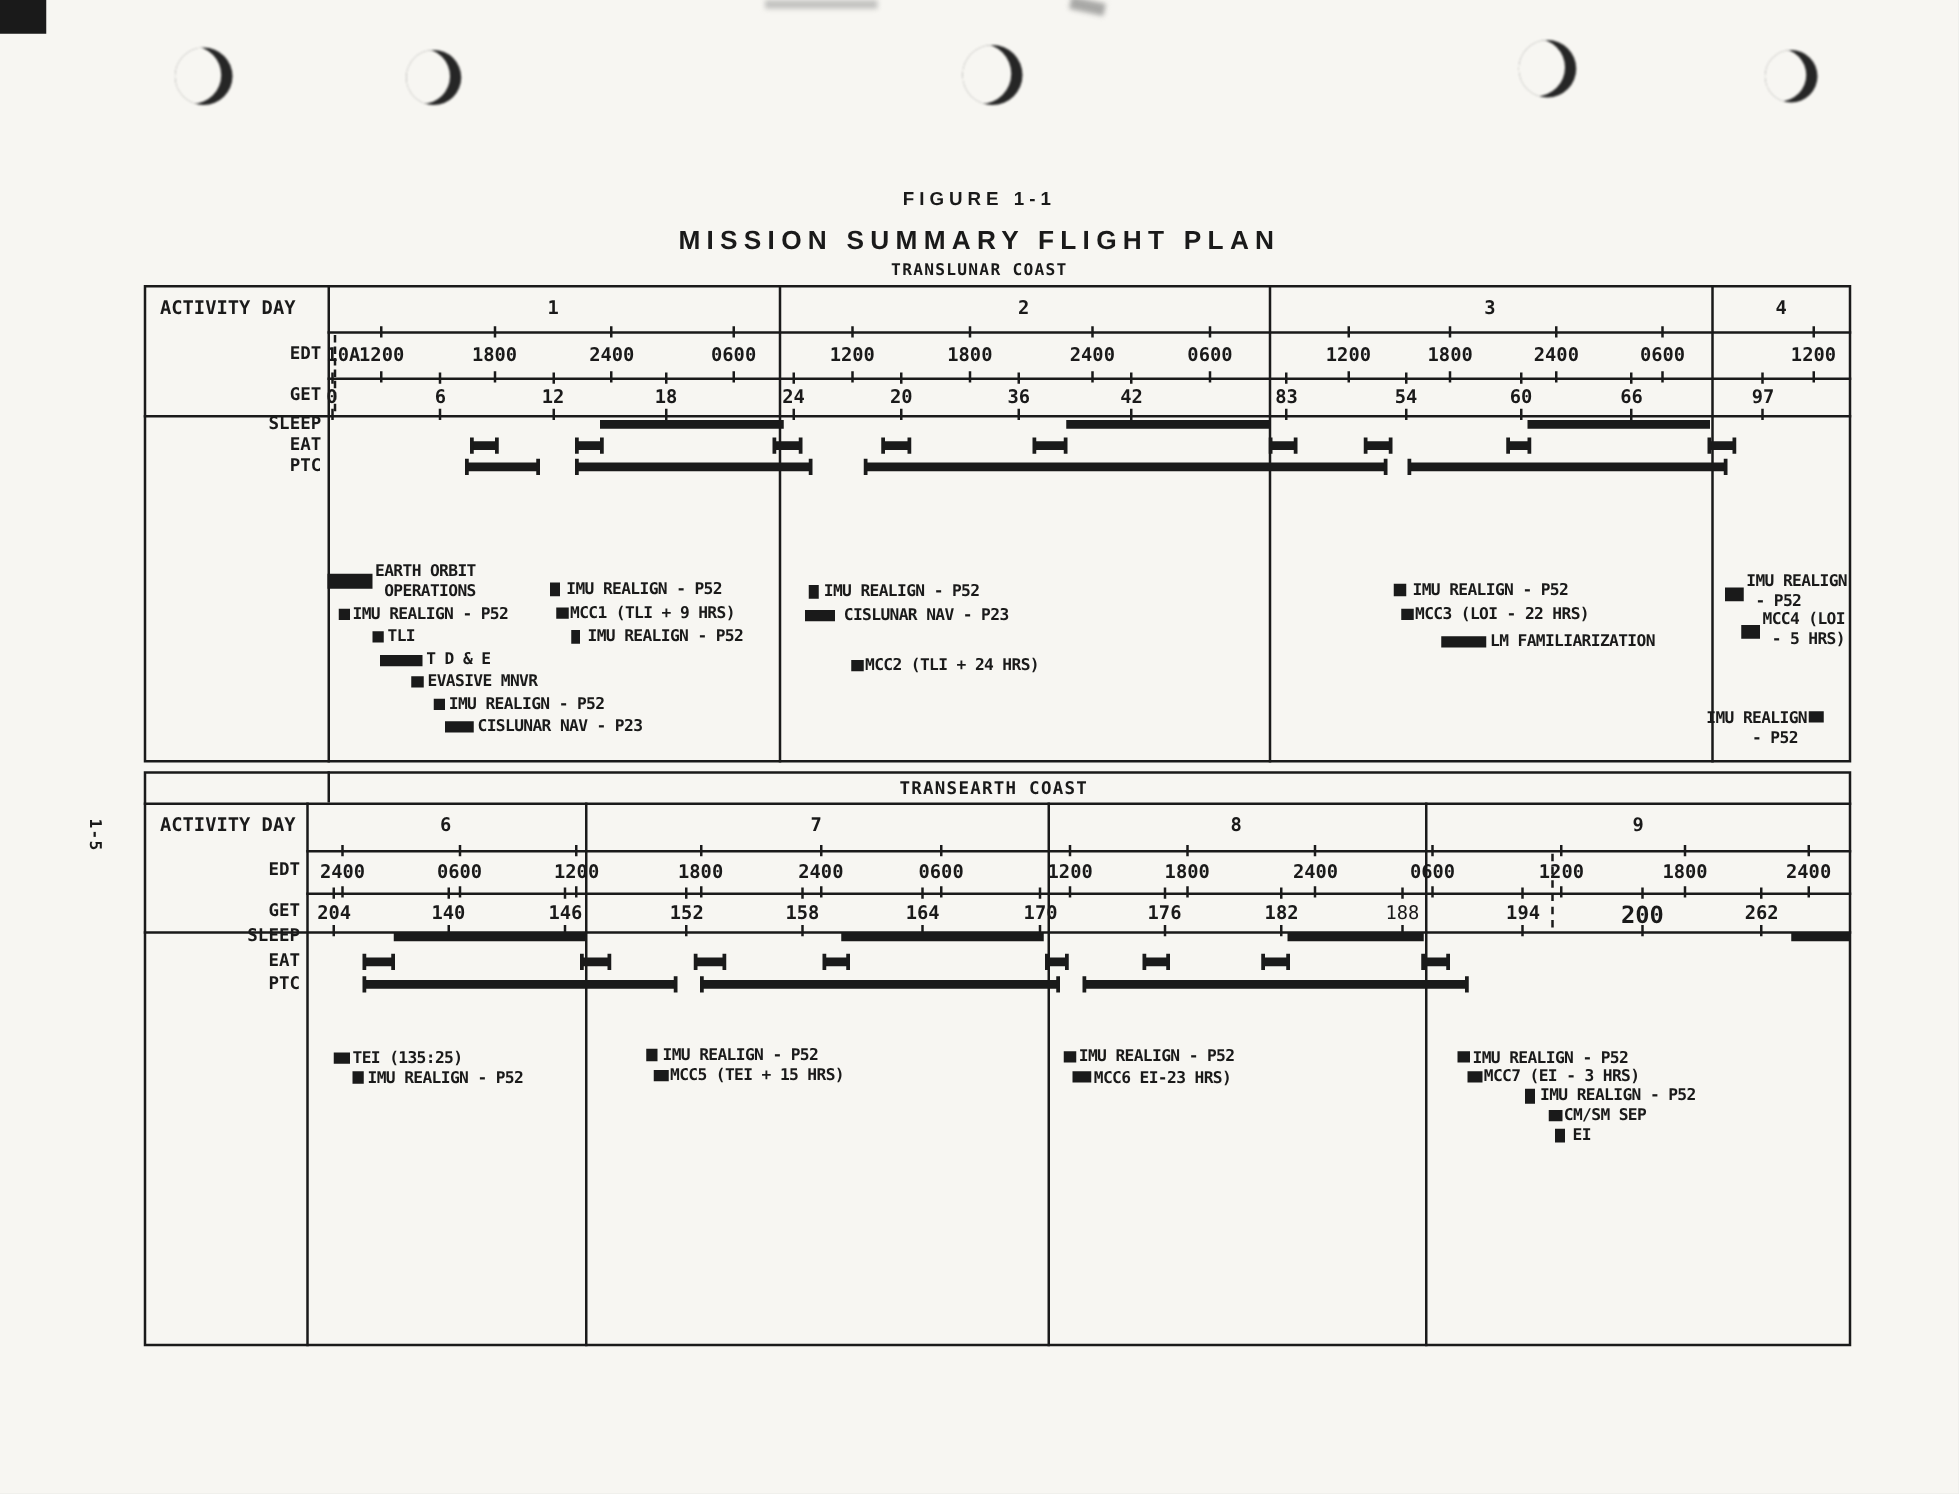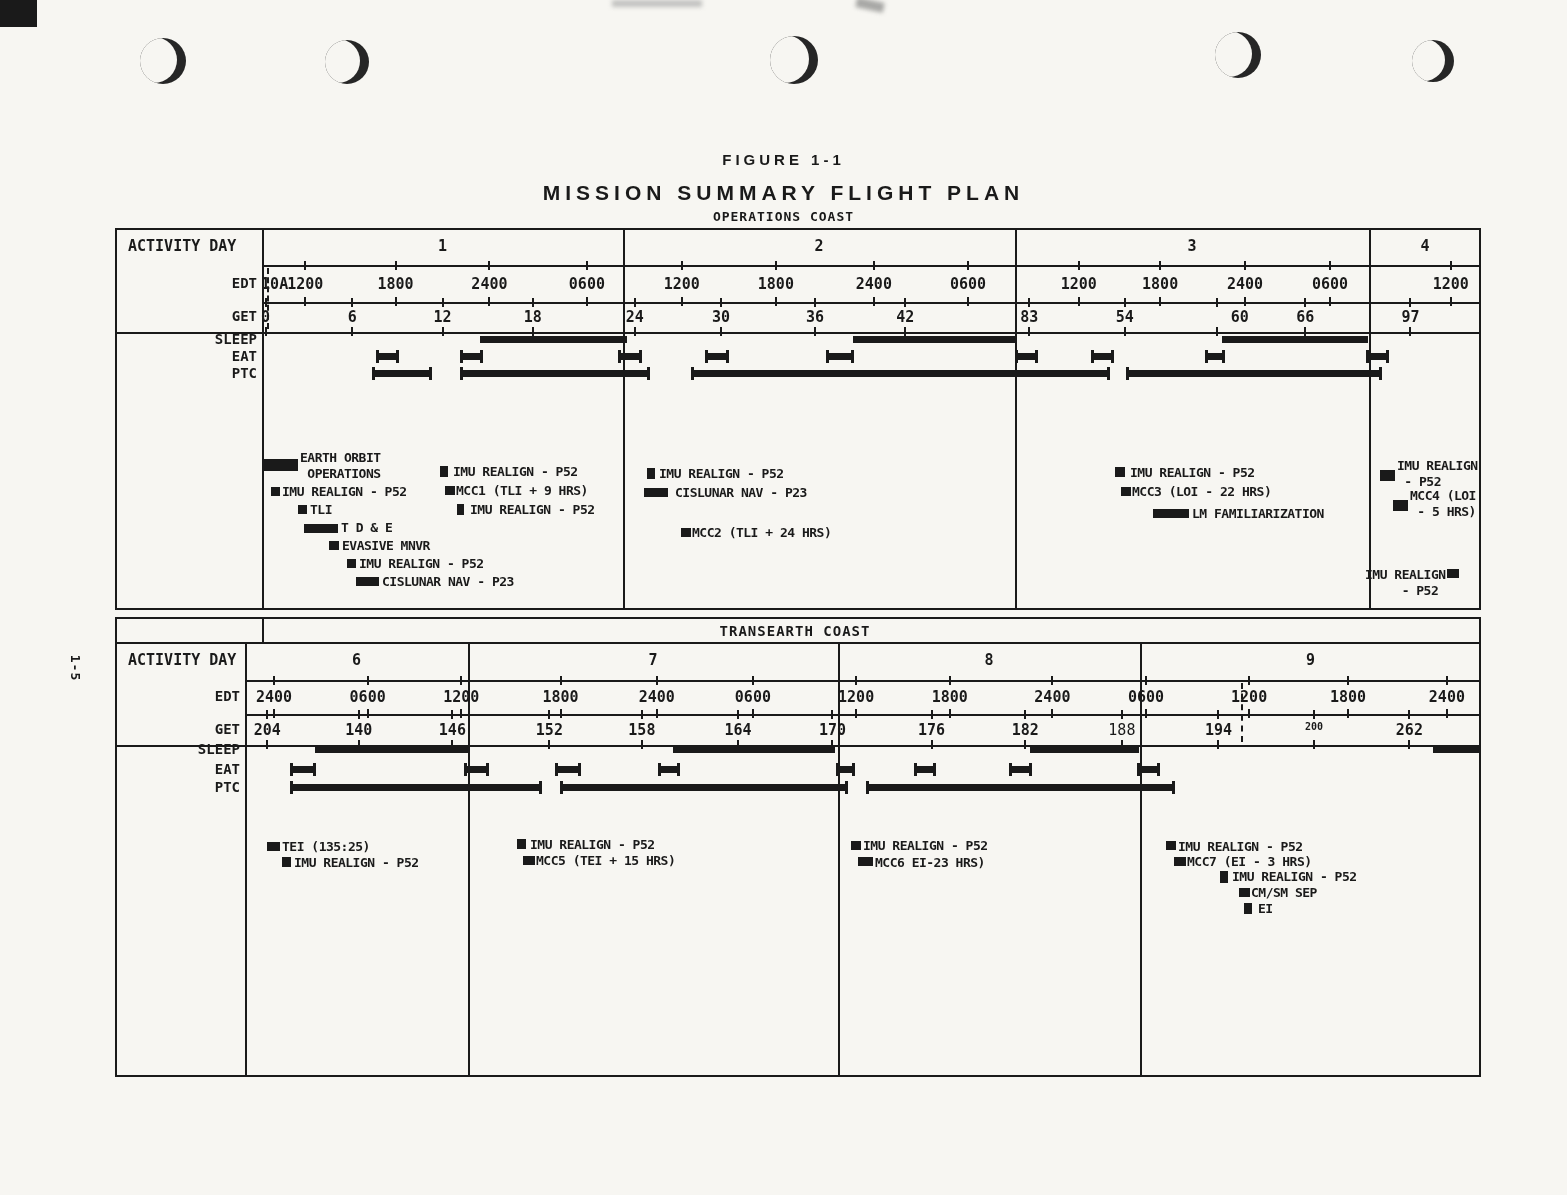--- a/index.html
+++ b/index.html
@@ -44,21 +44,21 @@
     </div>
   <div class="cres" style="left:1215px;top:32px;width:46px;height:46px;">
       <i></i>
     </div>
   <div class="cres" style="left:1412px;top:40px;width:42px;height:42px;">
       <i></i>
     </div>
 
   <div class="abs fig-label">FIGURE 1-1</div>
   <div class="abs main-title">MISSION SUMMARY FLIGHT PLAN</div>
-  <div class="abs sub-title">OPERATIONS COAST</div>
+  <div class="abs sub-title">TRANSLUNAR COAST</div>
   <div class="abs page-num">1-5</div>
 
 <div class="abs frame" style="left: 115px; top: 228px; width: 1366px; height: 382px;"></div>
     <div class="abs line" style="left: 262px; top: 265px; width: 1219px; height: 2px;"></div>
     <div class="abs line" style="left: 262px; top: 302px; width: 1219px; height: 2px;"></div>
     <div class="abs line" style="left: 115px; top: 332px; width: 1366px; height: 2px;"></div>
     <div class="abs line" style="left: 262px; top: 228px; width: 2px; height: 382px;"></div>
     <div class="abs line" style="left: 623px; top: 228px; width: 2px; height: 382px;"></div>
     <div class="abs line" style="left: 1015px; top: 228px; width: 2px; height: 382px;"></div>
     <div class="abs line" style="left: 1369px; top: 228px; width: 2px; height: 382px;"></div>
@@ -104,21 +104,21 @@
     <div class="abs line" style="left: 774.88px; top: 297px; width: 2px; height: 9px;"></div>
     <div class="abs" style="left: 873.88px; top: 274.5px; transform: translateX(-50%); font-weight: bold; font-size: 15px;">2400</div>
     <div class="abs line" style="left: 872.88px; top: 261px; width: 2px; height: 9px;"></div>
     <div class="abs line" style="left: 872.88px; top: 297px; width: 2px; height: 9px;"></div>
     <div class="abs" style="left: 967.96px; top: 274.5px; transform: translateX(-50%); font-weight: bold; font-size: 15px;">0600</div>
     <div class="abs line" style="left: 966.96px; top: 261px; width: 2px; height: 9px;"></div>
     <div class="abs line" style="left: 966.96px; top: 297px; width: 2px; height: 9px;"></div>
     <div class="abs" style="left: 634.76px; top: 308px; transform: translateX(-50%); font-weight: bold; font-size: 15px;">24</div>
     <div class="abs line" style="left: 633.76px; top: 298px; width: 2px; height: 9px;"></div>
     <div class="abs line" style="left: 633.76px; top: 327px; width: 2px; height: 9px;"></div>
-    <div class="abs" style="left: 721px; top: 308px; transform: translateX(-50%); font-weight: bold; font-size: 15px;">30</div>
+    <div class="abs" style="left: 721px; top: 308px; transform: translateX(-50%); font-weight: bold; font-size: 15px;">20</div>
     <div class="abs line" style="left: 720px; top: 298px; width: 2px; height: 9px;"></div>
     <div class="abs line" style="left: 720px; top: 327px; width: 2px; height: 9px;"></div>
     <div class="abs" style="left: 815.08px; top: 308px; transform: translateX(-50%); font-weight: bold; font-size: 15px;">36</div>
     <div class="abs line" style="left: 814.08px; top: 298px; width: 2px; height: 9px;"></div>
     <div class="abs line" style="left: 814.08px; top: 327px; width: 2px; height: 9px;"></div>
     <div class="abs" style="left: 905.24px; top: 308px; transform: translateX(-50%); font-weight: bold; font-size: 15px;">42</div>
     <div class="abs line" style="left: 904.24px; top: 298px; width: 2px; height: 9px;"></div>
     <div class="abs line" style="left: 904.24px; top: 327px; width: 2px; height: 9px;"></div>
     <div class="abs" style="left: 1015px; width: 354px; top: 237px; text-align: center; font-weight: bold; font-size: 15px;">3</div>
     <div class="abs" style="left: 1078.72px; top: 274.5px; transform: translateX(-50%); font-weight: bold; font-size: 15px;">1200</div>
@@ -132,21 +132,21 @@
     <div class="abs line" style="left: 1244.1px; top: 297px; width: 2px; height: 9px;"></div>
     <div class="abs" style="left: 1330.06px; top: 274.5px; transform: translateX(-50%); font-weight: bold; font-size: 15px;">0600</div>
     <div class="abs line" style="left: 1329.06px; top: 261px; width: 2px; height: 9px;"></div>
     <div class="abs line" style="left: 1329.06px; top: 297px; width: 2px; height: 9px;"></div>
     <div class="abs" style="left: 1029.16px; top: 308px; transform: translateX(-50%); font-weight: bold; font-size: 15px;">83</div>
     <div class="abs line" style="left: 1028.16px; top: 298px; width: 2px; height: 9px;"></div>
     <div class="abs line" style="left: 1028.16px; top: 327px; width: 2px; height: 9px;"></div>
     <div class="abs" style="left: 1124.74px; top: 308px; transform: translateX(-50%); font-weight: bold; font-size: 15px;">54</div>
     <div class="abs line" style="left: 1123.74px; top: 298px; width: 2px; height: 9px;"></div>
     <div class="abs line" style="left: 1123.74px; top: 327px; width: 2px; height: 9px;"></div>
-    <div class="abs" style="left: 1216.78px; top: 308px; transform: translateX(-50%); font-weight: bold; font-size: 15px; margin-left: 23px;">60</div>
+    <div class="abs" style="left: 1216.78px; top: 308px; transform: translateX(-50%); font-weight: bold; font-size: 15px;">60</div>
     <div class="abs line" style="left: 1215.78px; top: 298px; width: 2px; height: 9px;"></div>
     <div class="abs line" style="left: 1215.78px; top: 327px; width: 2px; height: 9px;"></div>
     <div class="abs" style="left: 1305.28px; top: 308px; transform: translateX(-50%); font-weight: bold; font-size: 15px;">66</div>
     <div class="abs line" style="left: 1304.28px; top: 298px; width: 2px; height: 9px;"></div>
     <div class="abs line" style="left: 1304.28px; top: 327px; width: 2px; height: 9px;"></div>
     <div class="abs" style="left: 1369px; width: 112px; top: 237px; text-align: center; font-weight: bold; font-size: 15px;">4</div>
     <div class="abs" style="left: 1450.76px; top: 274.5px; transform: translateX(-50%); font-weight: bold; font-size: 15px;">1200</div>
     <div class="abs line" style="left: 1449.76px; top: 261px; width: 2px; height: 9px;"></div>
     <div class="abs line" style="left: 1449.76px; top: 297px; width: 2px; height: 9px;"></div>
     <div class="abs" style="left: 1410.44px; top: 308px; transform: translateX(-50%); font-weight: bold; font-size: 15px;">97</div>
@@ -296,21 +296,21 @@
     <div class="abs line" style="left: 1248.12px; top: 709px; width: 2px; height: 9px;"></div>
     <div class="abs" style="left: 1348.01px; top: 688px; transform: translateX(-50%); font-weight: bold; font-size: 15px;">1800</div>
     <div class="abs line" style="left: 1347.01px; top: 676px; width: 2px; height: 9px;"></div>
     <div class="abs line" style="left: 1347.01px; top: 709px; width: 2px; height: 9px;"></div>
     <div class="abs" style="left: 1446.9px; top: 688px; transform: translateX(-50%); font-weight: bold; font-size: 15px;">2400</div>
     <div class="abs line" style="left: 1445.9px; top: 676px; width: 2px; height: 9px;"></div>
     <div class="abs line" style="left: 1445.9px; top: 709px; width: 2px; height: 9px;"></div>
     <div class="abs" style="left: 1218.43px; top: 720.5px; transform: translateX(-50%); font-weight: bold; font-size: 15px;">194</div>
     <div class="abs line" style="left: 1217.43px; top: 710px; width: 2px; height: 9px;"></div>
     <div class="abs line" style="left: 1217.43px; top: 740px; width: 2px; height: 9px;"></div>
-    <div class="abs" style="left: 1313.91px; top: 720.5px; transform: translateX(-50%); font-weight: bold; font-size: 10px;">200</div>
+    <div class="abs" style="left: 1313.91px; top: 720.5px; transform: translateX(-50%); font-weight: bold; font-size: 19px;">200</div>
     <div class="abs line" style="left: 1312.91px; top: 710px; width: 2px; height: 9px;"></div>
     <div class="abs line" style="left: 1312.91px; top: 740px; width: 2px; height: 9px;"></div>
     <div class="abs" style="left: 1409.39px; top: 720.5px; transform: translateX(-50%); font-weight: bold; font-size: 15px;">262</div>
     <div class="abs line" style="left: 1408.39px; top: 710px; width: 2px; height: 9px;"></div>
     <div class="abs line" style="left: 1408.39px; top: 740px; width: 2px; height: 9px;"></div>
     <div class="abs" style="left: 1241px; top: 683px; height: 59px; width: 0px; border-left: 2px dashed var(--ink);"></div>
     <div class="abs bar" style="left: 315px; top: 746px; width: 153px; height: 7px;"></div>
     <div class="abs bar" style="left: 673px; top: 746px; width: 162px; height: 7px;"></div>
     <div class="abs bar" style="left: 1030px; top: 746px; width: 109px; height: 7px;"></div>
     <div class="abs bar" style="left: 1433px; top: 746px; width: 47px; height: 7px;"></div>

